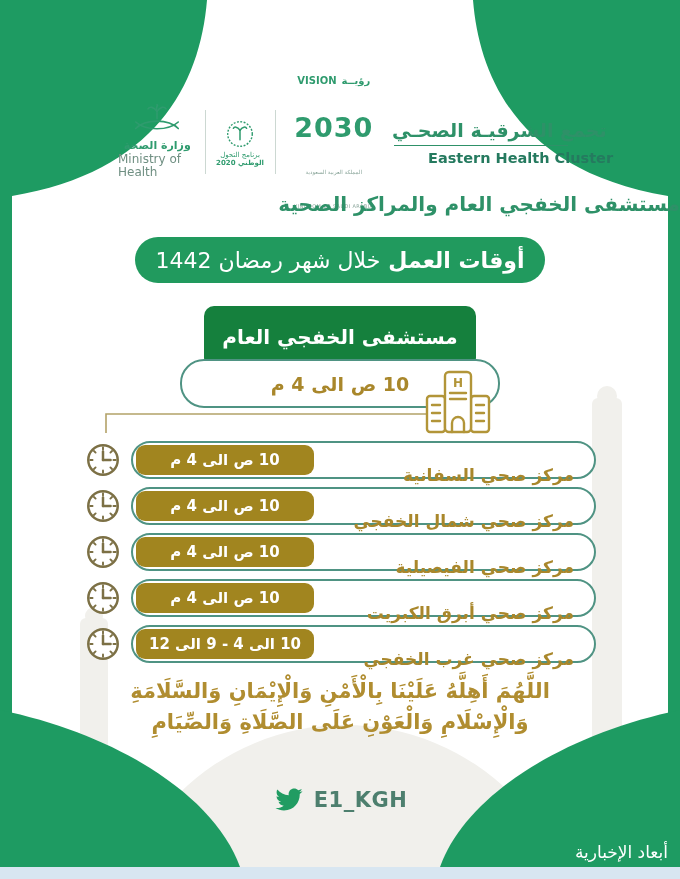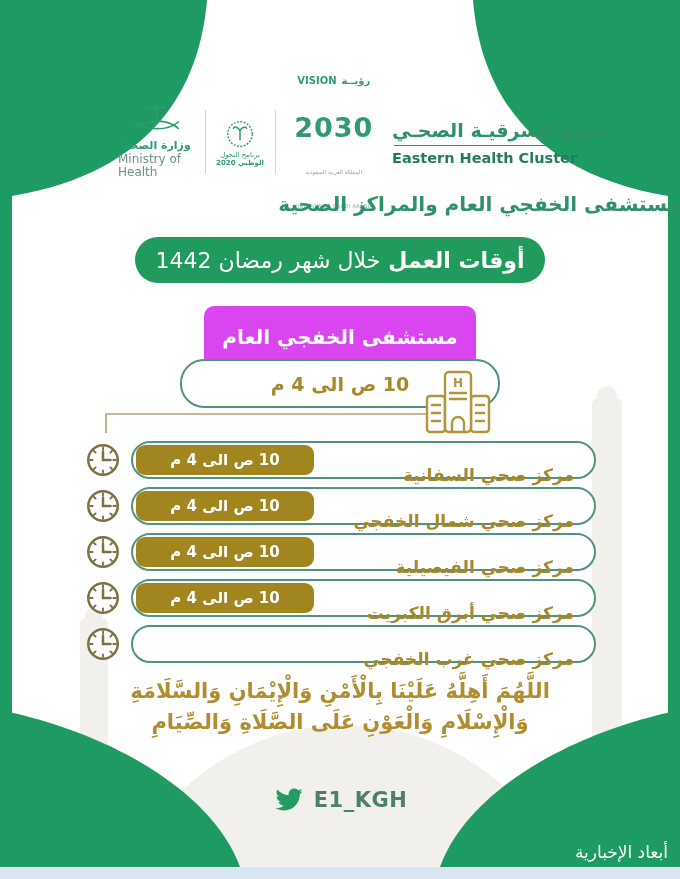--- a/index.html
+++ b/index.html
@@ -17,26 +17,26 @@
   .ntp .l2{font-size:7px;font-weight:bold;color:#2f9b6e;}
   .vision{width:110px;gap:28px;}
   .vision .l1{font-size:10px;font-weight:bold;color:#2f9b6e;display:flex;gap:5px;align-items:baseline;}
   .vision .num{font-size:27px;font-weight:800;color:#2f9b6e;letter-spacing:1px;line-height:1;}
   .vision .k1{font-size:5.5px;color:#8aa59a;}
   .vision .k2{font-size:5px;color:#8aa59a;letter-spacing:.4px;}
   .vdiv{width:1px;height:64px;background:#ccd8d2;}
   .titleblock{width:178px;text-align:center;}
   .titleblock .ar{font-size:19px;font-weight:bold;color:#2e9168;white-space:nowrap;}
   .titleblock .line{border-top:1.5px solid #2e9168;margin:4px 2px;}
-  .titleblock .en{font-size:14.5px;font-weight:bold;color:#257a5f;white-space:nowrap;}
+  .titleblock .en{font-size:14.5px;font-weight:bold;color:#257a5f;white-space:nowrap;margin-left:36px;}
   .subtitle{position:absolute;left:0;top:192px;width:680px;text-align:right;font-size:20px;font-weight:bold;color:#2e9168;direction:rtl;}
   
   .green-banner{position:absolute;left:135px;top:237px;width:410px;height:46px;border-radius:23px;background:#219a5e;color:#fff;display:flex;align-items:center;justify-content:center;gap:8px;direction:rtl;font-size:22px;}
   .green-banner .b{font-weight:800;}
-  .gold-banner{position:absolute;left:204px;top:306px;width:272px;height:62px;border-radius:10px;background:#d946ef;color:#fff;display:flex;align-items:center;justify-content:center;font-size:20px;font-weight:bold;direction:rtl;}
+  .gold-banner{position:absolute;left:204px;top:306px;width:272px;height:62px;border-radius:10px;background:#15803d;color:#fff;display:flex;align-items:center;justify-content:center;font-size:20px;font-weight:bold;direction:rtl;}
   .hours-pill{position:absolute;left:180px;top:359px;width:320px;height:49px;border:2px solid #4f9383;border-radius:24px;background:#fff;display:flex;align-items:center;justify-content:center;font-size:19px;font-weight:bold;color:#a9872b;direction:rtl;}
   .hospital-icon{position:absolute;left:421px;top:368px;}
   
   .rows{position:absolute;left:84px;top:441px;width:512px;}
   .row{position:relative;height:38px;margin-bottom:8px;display:flex;align-items:center;gap:9px;}
   .clock{flex:0 0 38px;height:38px;}
   .pill{position:relative;flex:1;height:38px;border:2px solid #4f9383;border-radius:19px;background:#fff;}
   .pill .cname{position:absolute;right:20px;top:15px;height:34px;line-height:34px;font-size:17px;font-weight:bold;color:#a9872b;direction:rtl;white-space:nowrap;}
   .pill .badge{position:absolute;left:3px;top:2px;width:178px;height:30px;border-radius:9px;background:#a1851f;color:#fff;font-size:15px;font-weight:bold;display:flex;align-items:center;justify-content:center;direction:rtl;}
   
@@ -208,20 +208,21 @@
       <svg class="clock" viewBox="0 0 40 40">
         <circle cx="20" cy="20" r="15.5" fill="#fff" stroke="#7c7045" stroke-width="2.6"></circle>
         <g stroke="#7c7045" stroke-width="2" stroke-linecap="round">
           <path d="M20 6.5 V9 M20 31 V33.5 M6.5 20 H9 M31 20 H33.5 M10.5 10.5 l1.7 1.7 M27.8 27.8 l1.7 1.7 M29.5 10.5 l-1.7 1.7 M12.2 27.8 l-1.7 1.7"></path>
           <path d="M20 20 V11" stroke-width="2.6"></path>
             <path d="M20 20 H28" stroke-width="2.6"></path>
         </g>
       </svg>
       <div class="pill">
         <div class="cname">مركز صحي غرب الخفجي</div>
+        <div class="badge">10 الى 4 - 9 الى 12</div>
       </div>
     </div>
 
   </div>
 
   <div class="dua">
     <div>اللَّهُمَ أَهِلَّهُ عَلَيْنَا بِالْأَمْنِ وَالْإِيْمَانِ وَالسَّلَامَةِ</div>
     <div>وَالْإِسْلَامِ وَالْعَوْنِ عَلَى الصَّلَاةِ وَالصِّيَامِ</div>
   </div>
 

